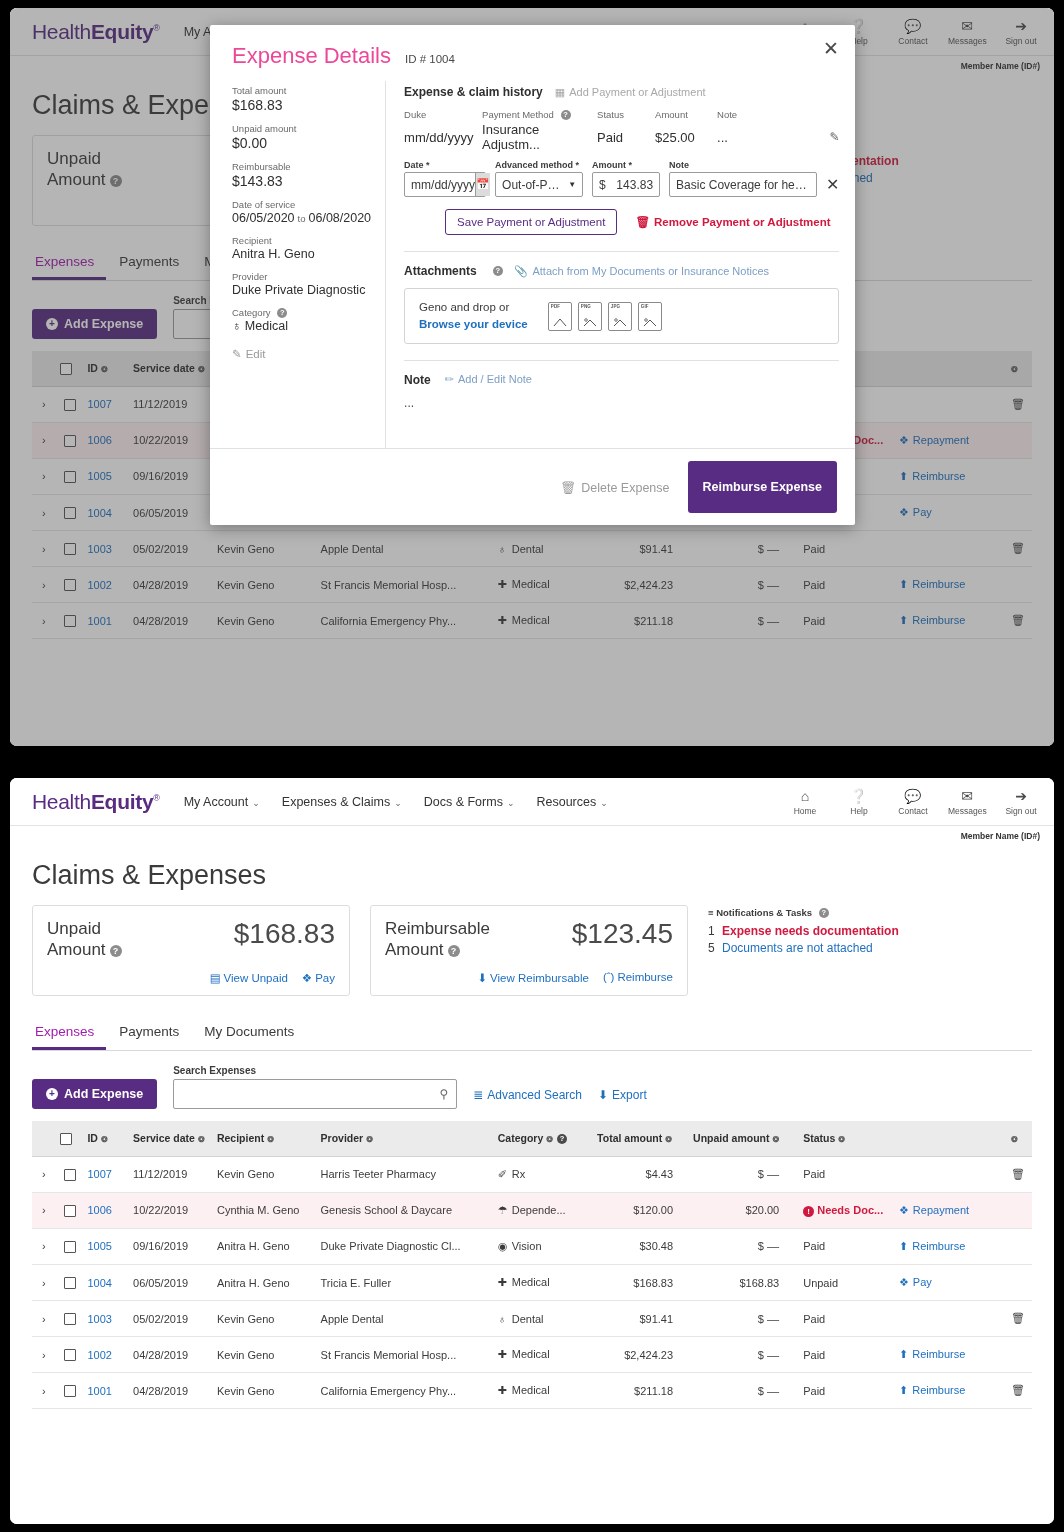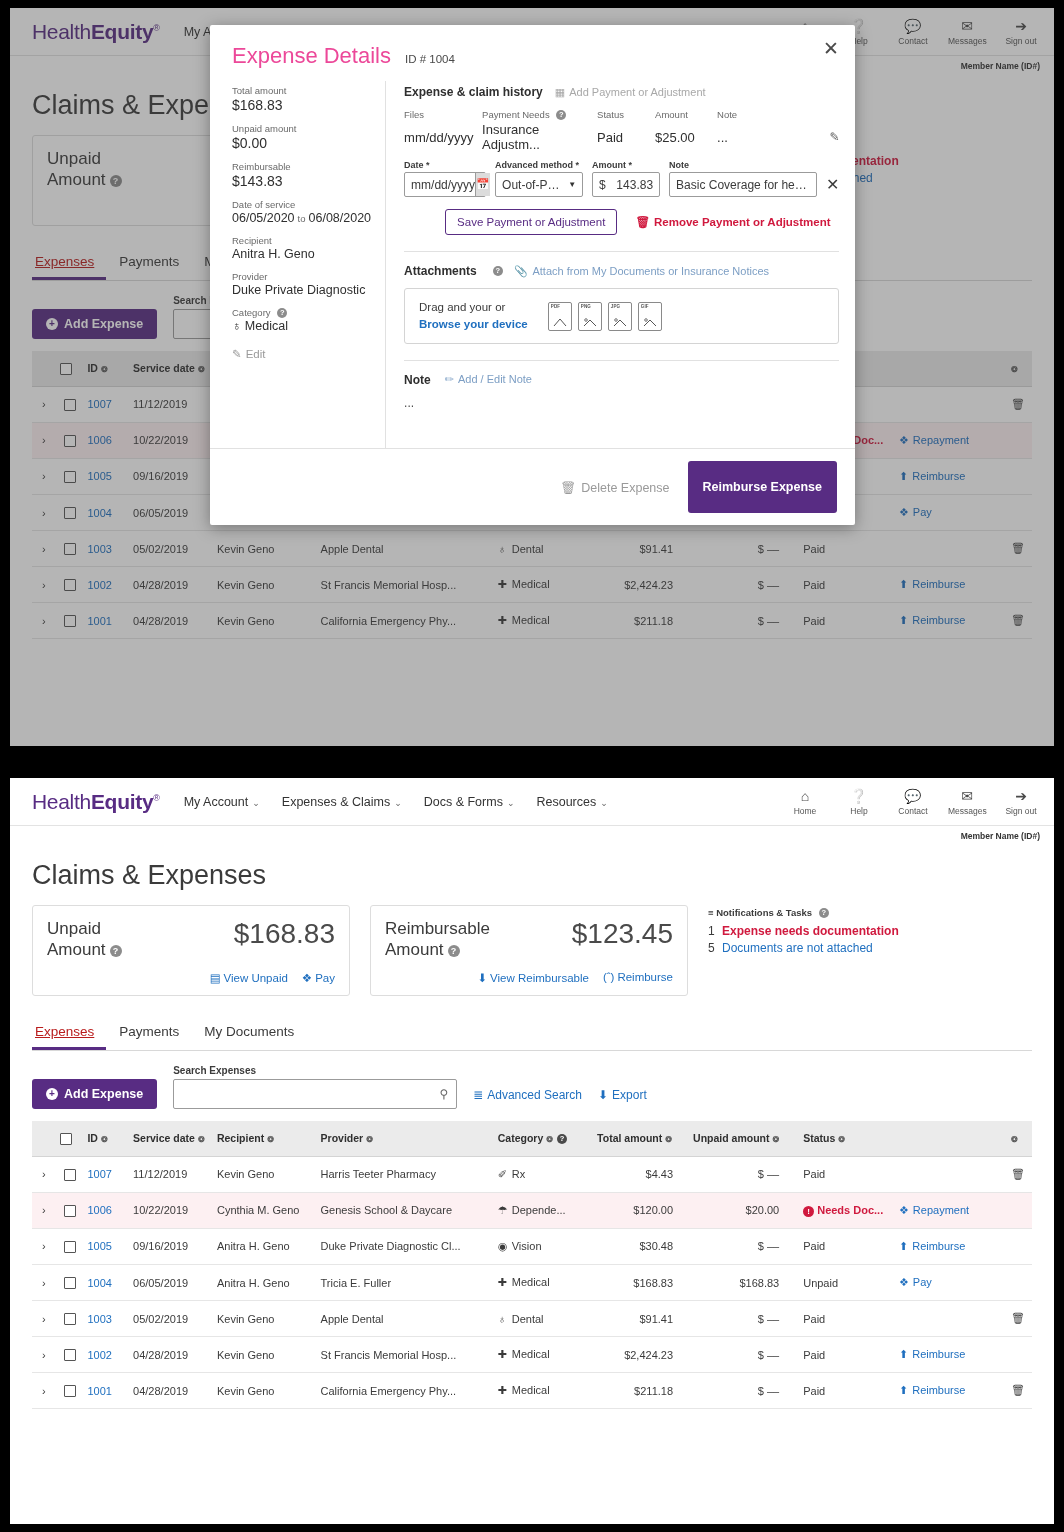--- a/index.html
+++ b/index.html
@@ -11,21 +11,21 @@
   }
   .page { position: relative; width: 1064px; height: 1532px; background:#000; }
 
   
   .shot {
     position: absolute;
     left: 10px;
     width: 1044px;
     background: #ffffff;
     overflow: hidden;
-    border-radius: 0;
+    border-radius: 7px;
   }
   #shot-top    { top: 8px;  height: 738px; }
   #shot-bottom { top: 778px; height: 746px; }
 
   
   .appwrap { position:relative; width:1044px; height:100%; background:#fff; }
   .topnav {
     height: 48px; background:#fff; display:flex; align-items:center;
     padding: 0 14px 0 22px; border-bottom:1px solid #e3e3e3;
   }
@@ -67,21 +67,21 @@
   .notifhdr { font-size:9.5px; font-weight:bold; color:#3b3b3b; margin-bottom:6px; }
   .notifline { font-size:12px; margin:3px 0; white-space:nowrap; }
   .notifline .num { display:inline-block; width:14px; color:#3b3b3b; }
   .notifline a { cursor:pointer; }
   .nred { color:#D0193E; font-weight:bold; }
   .nblue { color:#1f6fbf; }
 
   
   .tabs { display:flex; gap:10px; border-bottom:1px solid #d8d8d8; margin-top:20px; }
   .tab { padding:8px 12px 8px 3px; font-size:13.5px; color:#3b3b3b; cursor:pointer; }
-  .tab.active { color:#b91c1c; border-bottom:3px solid #582C83;text-decoration:underline; }
+  .tab.active { color:#a21caf; border-bottom:3px solid #582C83; }
 
   
   .toolbar { display:flex; align-items:flex-end; gap:16px; margin-top:14px; }
   .btn-primary {
     background:#582C83; color:#fff; font-size:12.5px; font-weight:bold;
     padding:8px 14px; border-radius:3px; border:none; cursor:pointer;
     display:flex; align-items:center; gap:6px; white-space:nowrap;
   }
   .btn-primary .plus {
     width:12px; height:12px; border-radius:50%; background:#fff; color:#582C83;
@@ -504,22 +504,22 @@
             <div class="editlink"><span class="gi">✎</span><span>Edit</span></div>
           </div>
 
           <div class="mright">
             <div class="sechdr">
               <div class="sectitle">Expense &amp; claim history</div>
               <div class="secaction"><span class="gi">▦</span><span>Add Payment or Adjustment</span></div>
             </div>
 
             <div class="histgrid">
-              <div class="hh">Files</div>
-              <div class="hh"><span>Payment Needs</span> <span class="qmark" style="width:10px;height:10px;line-height:10px;font-size:7.5px;background:#8c8c8c">?</span></div>
+              <div class="hh">Duke</div>
+              <div class="hh"><span>Payment Method</span> <span class="qmark" style="width:10px;height:10px;line-height:10px;font-size:7.5px;background:#8c8c8c">?</span></div>
               <div class="hh">Status</div>
               <div class="hh">Amount</div>
               <div class="hh">Note</div>
               <div class="hh"></div>
 
               <div class="hv">mm/dd/yyyy</div>
               <div class="hv">Insurance Adjustm...</div>
               <div class="hv">Paid</div>
               <div class="hv">$25.00</div>
               <div class="hv">...</div>
@@ -565,21 +565,21 @@
             <div class="divider"></div>
 
             <div class="sechdr">
               <div class="sectitle">Attachments</div>
               <span class="qmark" style="width:10px;height:10px;line-height:10px;font-size:7.5px;background:#8c8c8c">?</span>
               <div class="secaction blue"><span class="gi">📎</span><span>Attach from My Documents or Insurance Notices</span></div>
             </div>
 
             <div class="dropzone">
               <div class="dz-text">
-                <span>Drag and your or</span>
+                <span>Geno and drop or</span>
                 <a>Browse your device</a>
               </div>
               <div class="filetypes">
                 <div class="ftile">
                     <span class="tag">PDF</span>
                     <svg class="pic" viewBox="0 0 18 11">
                       <path d="M2 10 L8 3 L14 10" fill="none" stroke="#555" stroke-width="1"></path>
                     </svg>
                   </div>
                 <div class="ftile">

